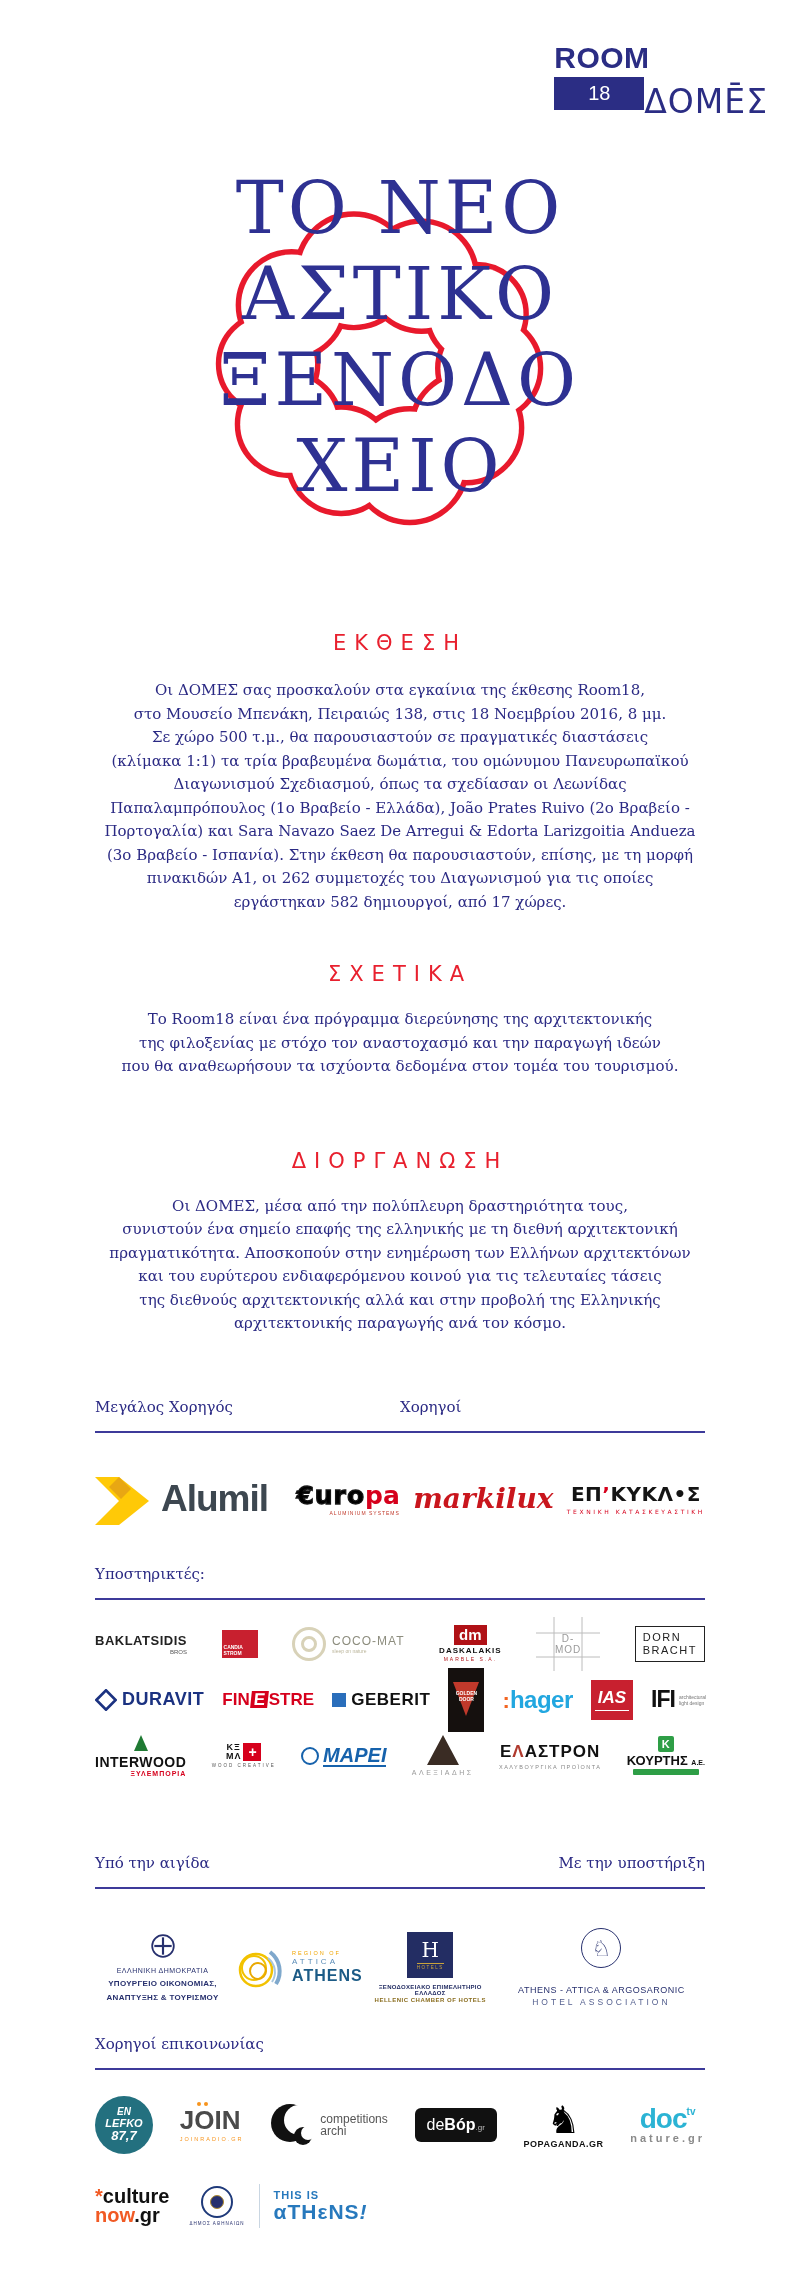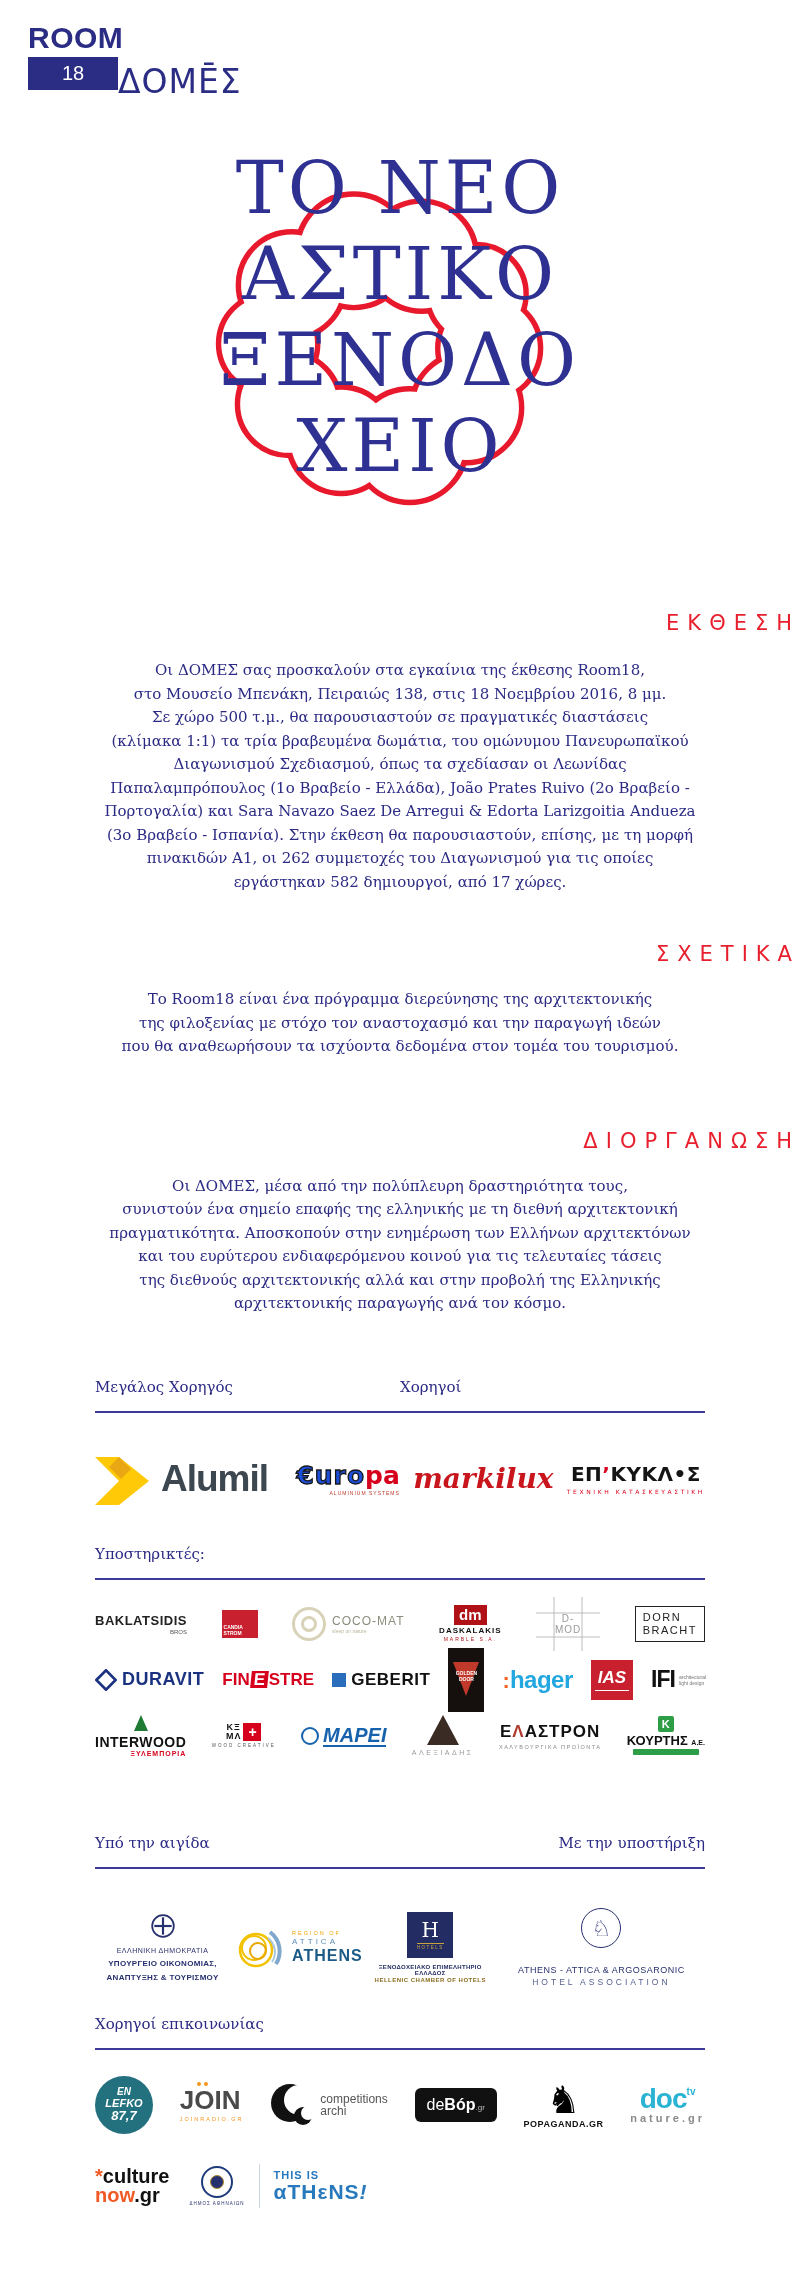--- a/index.html
+++ b/index.html
@@ -1,55 +1,55 @@
 <!DOCTYPE html>
 <html><head>
 <meta charset="utf-8">
 <style>
   * { margin:0; padding:0; box-sizing:border-box; }
   html,body { background:#ffffff; }
   body { width:800px; height:2280px; overflow:hidden; font-family:"DejaVu Serif", serif; }
   .page { position:relative; width:800px; height:2280px; background:#fff; }
 
   
-  .header { display:flex; justify-content:flex-start; align-items:flex-start; padding:22px 32px 0 28px; }
+  .header { display:flex; justify-content:flex-end; align-items:flex-start; padding:42px 32px 0 28px; }
   .room-logo { width:90px; }
   .room-word { font-family:"Liberation Sans", sans-serif; font-weight:700; font-size:30px; letter-spacing:.5px; color:#2b2d84; line-height:32px; }
   .room-box { margin-top:3px; background:#2b2d84; color:#fff; width:90px; height:33px; line-height:33px; text-align:center; font-family:"Liberation Sans", sans-serif; font-size:20px; font-weight:400; }
   .brand { margin-top:40px; font-family:"DejaVu Sans", sans-serif; font-weight:400; font-size:33px; color:#2b2d84; letter-spacing:1px; }
 
   
   .hero { position:relative; height:345px; margin-top:60px; }
   .hero-cloud { position:absolute; left:214px; top:30px; width:332px; height:318px; }
   .hero-title { position:absolute; top:-16px; left:0; width:100%; text-align:center; }
   .hero-line { font-family:"DejaVu Serif", serif; font-size:72px; line-height:86px; color:#2e3192; letter-spacing:4px; font-weight:400; }
 
   
-  .sec-heading { text-align:right; font-family:"DejaVu Sans", sans-serif; color:#e8202e; font-size:21px; letter-spacing:8px; font-weight:500; }
+  .sec-heading { text-align:center; font-family:"DejaVu Sans", sans-serif; color:#e8202e; font-size:21px; letter-spacing:8px; font-weight:500; }
   .sec-body { width:650px; margin:0 auto; text-align:center; white-space:pre-line; color:#2b2a84; font-size:15px; line-height:23.5px; }
   .sec-exhibition .sec-heading { margin-top:105px; }
   .sec-exhibition .sec-body { margin-top:24px; }
   .sec-about .sec-heading { margin-top:48px; }
   .sec-about .sec-body { margin-top:22px; }
   .sec-org .sec-heading { margin-top:70px; }
   .sec-org .sec-body { margin-top:22px; }
 
   
   .band { width:610px; margin:0 auto; }
   .band-labels { position:relative; font-size:15px; color:#2b2a84; }
   .band-label-2 { position:absolute; left:305px; top:0; }
   .band-rule { border:none; border-top:2px solid #3d3a9a; margin-top:15px; }
   .sponsors-band { margin-top:62px; }
   .sponsor-row { display:flex; align-items:center; justify-content:space-between; margin-top:24px; height:84px; }
 
   .alumil { display:flex; align-items:center; gap:8px; }
   .alumil-text { font-family:"Liberation Sans", sans-serif; font-weight:700; font-size:37px; color:#3d4750; letter-spacing:-1px; }
   .europa { text-align:center; }
   .europa-main { font-family:"DejaVu Sans", sans-serif; font-weight:800; font-size:25px; }
-  .europa-outline { color:#1d4ed8; -webkit-text-stroke:1.3px #161616; letter-spacing:1px;margin-left:15px; }
+  .europa-outline { color:#000000; -webkit-text-stroke:1.3px #161616; letter-spacing:1px;margin-left:15px; }
   .europa-solid { color:#d6001c; }
   .europa-sub { display:block; text-align:right; font-family:"Liberation Sans", sans-serif; font-size:5px; letter-spacing:1px; color:#c0392b; margin-top:0px; }
   .markilux { font-family:"DejaVu Serif", serif; font-style:italic; font-weight:700; font-size:28px; color:#c9161d; }
   .epikyklos { text-align:center; font-family:"DejaVu Sans", sans-serif; }
   .epikyklos-main { font-weight:900; font-size:20px; color:#141414; letter-spacing:.5px; }
   .epikyklos-main .red { color:#d6001c; }
   .epikyklos-sub { font-size:6px; letter-spacing:2.6px; color:#d6001c; margin-top:2px; }
 
   
   .supporters-band { margin-top:24px; }

